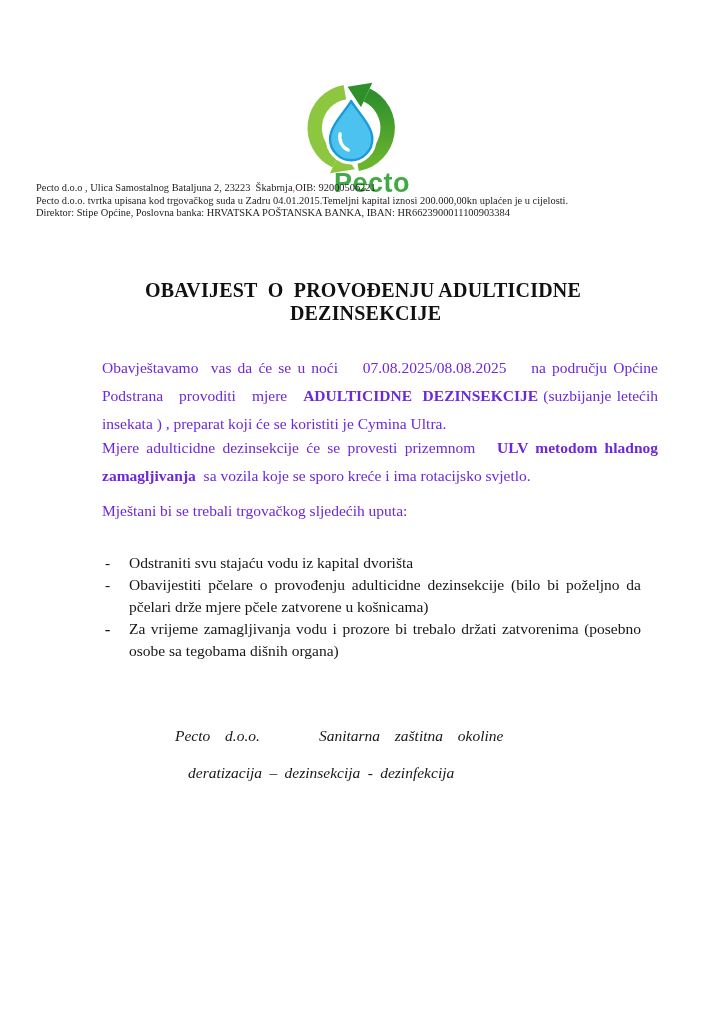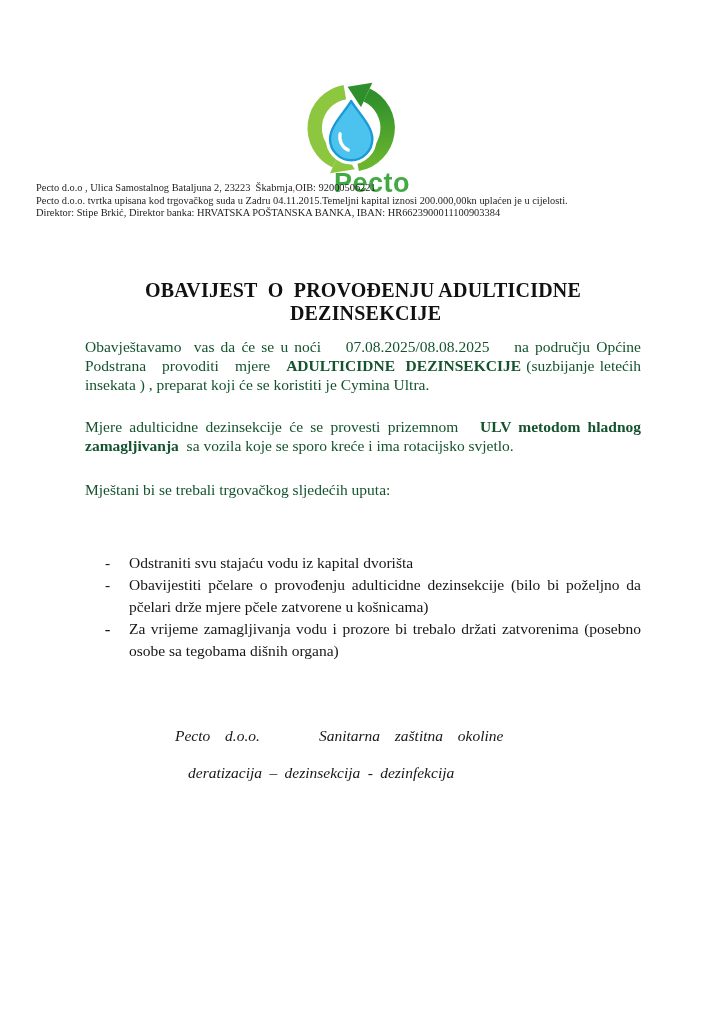--- a/index.html
+++ b/index.html
@@ -43,25 +43,25 @@
     margin:0;
     text-align:center;
     font-size:20px;
     font-weight:bold;
     letter-spacing:0.2px;
     color:#111;
   }
   
   .para{
     position:absolute;left:85px;width:556px;
-    margin:0;
+    margin:17px;
     font-size:15.5px;
-    line-height:19px;
+    line-height:28px;
     text-align:justify;
-    color:#14532d;
+    color:#6d28d9;
   }
   .p1{top:337px;}
   .p2{top:417px;}
   .p3{top:480px;}
   .para .b{font-weight:bold;}
   .p3 .sub{display:block;}
   
   .list{
     position:absolute;top:552px;left:85px;width:556px;
     font-size:15.5px;line-height:22px;color:#161616;
@@ -107,22 +107,22 @@
         <path d="M 60 18 C 52 31 38 44 38 57.5 A 22 22 0 0 0 82 57.5 C 82 44 68 31 60 18 Z" fill="#ffffff" stroke="#ffffff" stroke-width="9" stroke-linejoin="round"></path>
         <path d="M 60 18 C 52 31 38 44 38 57.5 A 22 22 0 0 0 82 57.5 C 82 44 68 31 60 18 Z" fill="#4cc2ef" stroke="#1a9ad6" stroke-width="2.5" stroke-linejoin="round"></path>
         <path d="M 48.5 52 C 47 59 50.5 66.5 57 69" fill="none" stroke="#ffffff" stroke-width="3.4" stroke-linecap="round"></path>
       </g>
     </svg>
     <div class="brand">Pecto</div>
   </div>
 
   <div class="header">
     <div class="hline"><span>Pecto d.o.o , Ulica Samostalnog Bataljuna 2, 23223 &nbsp;Škabrnja</span><span class="red-comma">,</span><span>OIB: 92000506221</span></div>
-    <div class="hline">Pecto d.o.o. tvrtka upisana kod trgovačkog suda u Zadru 04.11.2015.Temeljni kapital iznosi 200.000,00kn uplaćen je u cijelosti.</div>
-    <div class="hline">Direktor: Stipe Brkić, Direktor banka: HRVATSKA POŠTANSKA BANKA, IBAN: HR6623900011100903384</div>
+    <div class="hline">Pecto d.o.o. tvrtka upisana kod trgovačkog suda u Zadru 04.01.2015.Temeljni kapital iznosi 200.000,00kn uplaćen je u cijelosti.</div>
+    <div class="hline">Direktor: Stipe Općine, Poslovna banka: HRVATSKA POŠTANSKA BANKA, IBAN: HR6623900011100903384</div>
   </div>
 
   <h1 class="title">OBAVIJEST &nbsp;O &nbsp;PROVOĐENJU ADULTICIDNE &nbsp;DEZINSEKCIJE</h1>
 
   <p class="para p1"><span>Obavještavamo &nbsp;vas da će se u noći &nbsp;&nbsp; 07.08.2025/08.08.2025 &nbsp;&nbsp; na području Općine Podstrana &nbsp; provoditi &nbsp; mjere &nbsp; </span><span class="b">ADULTICIDNE &nbsp;DEZINSEKCIJE</span><span> (suzbijanje letećih insekata ) , preparat koji će se koristiti je Cymina Ultra.</span></p>
 
   <p class="para p2"><span>Mjere adulticidne dezinsekcije će se provesti prizemnom &nbsp; </span><span class="b">ULV metodom hladnog zamagljivanja</span><span> &nbsp;sa vozila koje se sporo kreće i ima rotacijsko svjetlo.</span></p>
 
   <p class="para p3">
       <span class="sub">Mještani bi se trebali trgovačkog sljedećih uputa:</span>

